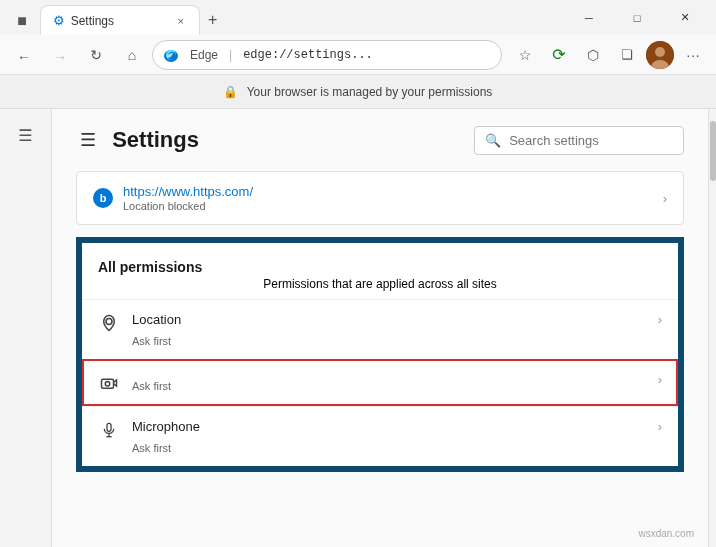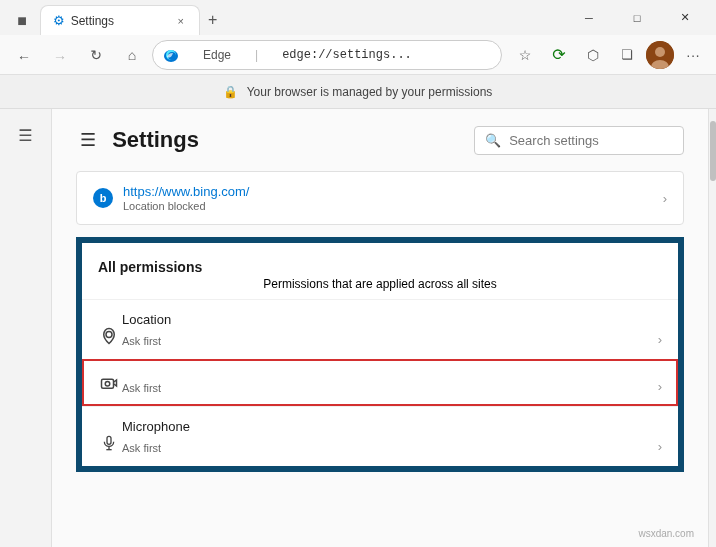--- a/index.html
+++ b/index.html
@@ -100,21 +100,21 @@
     .nav-btn.disabled { color: #bbb; cursor: default; }
     .address-bar {
       flex: 1;
       height: 30px;
       border: 1px solid #ccc;
       border-radius: 16px;
       background: #fff;
       display: flex;
       align-items: center;
       padding: 0 10px;
-      gap: 24px;
+      gap: 11px;
       font-size: 12px;
       color: #333;
     }
     .address-text { color: #555; font-size: 12px; }
     .address-divider { color: #bbb; }
     .address-url { color: #333; font-size: 12px; font-family: Liberation Mono, monospace; }
     .nav-icons {
       display: flex;
       align-items: center;
       gap: 4px;
@@ -291,25 +291,25 @@
       color: #1a1a1a;
     }
     .permissions-subtitle {
       font-size: 12px;
       color: #000000;
       margin-top: 2px;
       text-align: center;
     }
     .permission-item {
       display: flex;
-      align-items: flex-end;
+      align-items: flex-start;
       padding: 12px 16px;
       border-top: 1px solid #f0f0f0;
       cursor: pointer;
-      gap: 2px;
+      gap: 12px;
       position: relative;
     }
     .permission-item.highlighted {
       outline: 2px solid #d32f2f;
       outline-offset: -2px;
       z-index: 1;
     }
     .permission-icon {
       width: 22px;
       height: 22px;
@@ -422,21 +422,21 @@
         <span class="search-icon">🔍</span>
         <input class="search-input" type="text" placeholder="Search settings" style="">
       </div>
     </div>
 
     <div class="settings-content">
 
       <div class="bing-card">
         <div class="bing-logo">b</div>
         <div class="bing-info">
-          <div class="bing-url">https://www.bing.com/</div>
+          <div class="bing-url">https://www.https.com/</div>
           <div class="bing-status">Location blocked</div>
         </div>
         <span class="chevron">›</span>
       </div>
 
       <div class="permissions-section">
         <div class="permissions-header">
           <div class="permissions-title">All permissions</div>
           <div class="permissions-subtitle">Permissions that are applied across all sites</div>
         </div>

